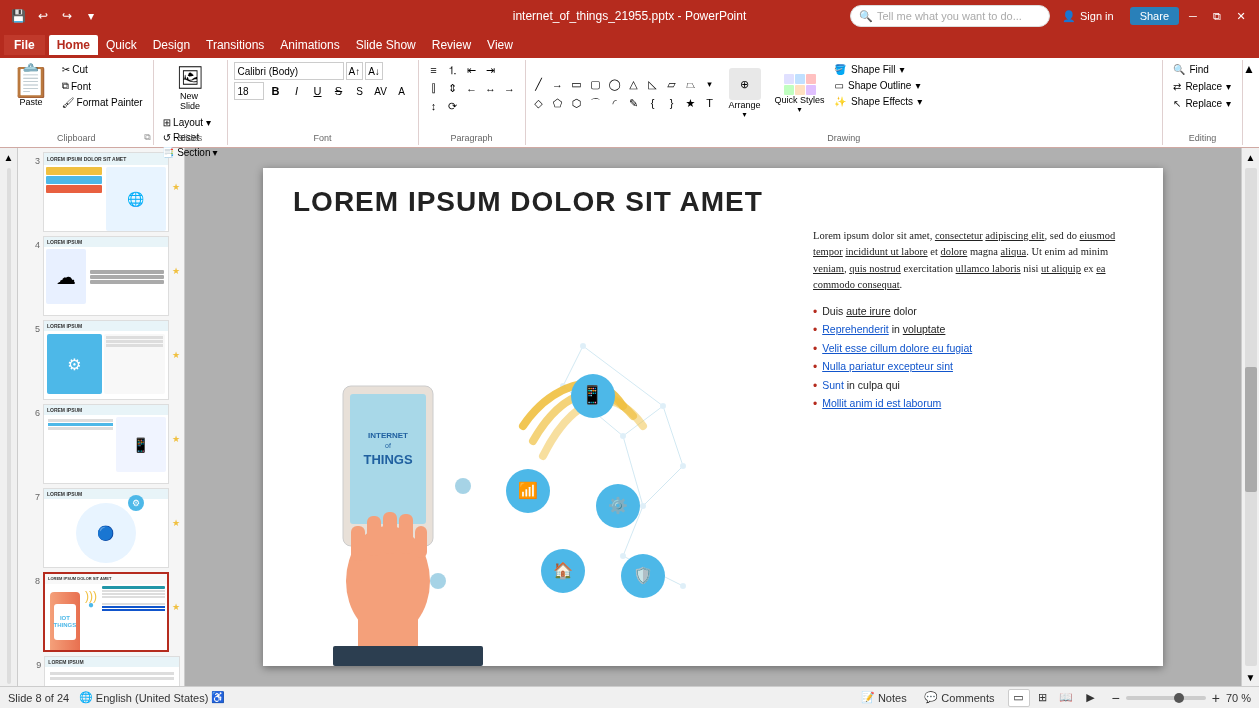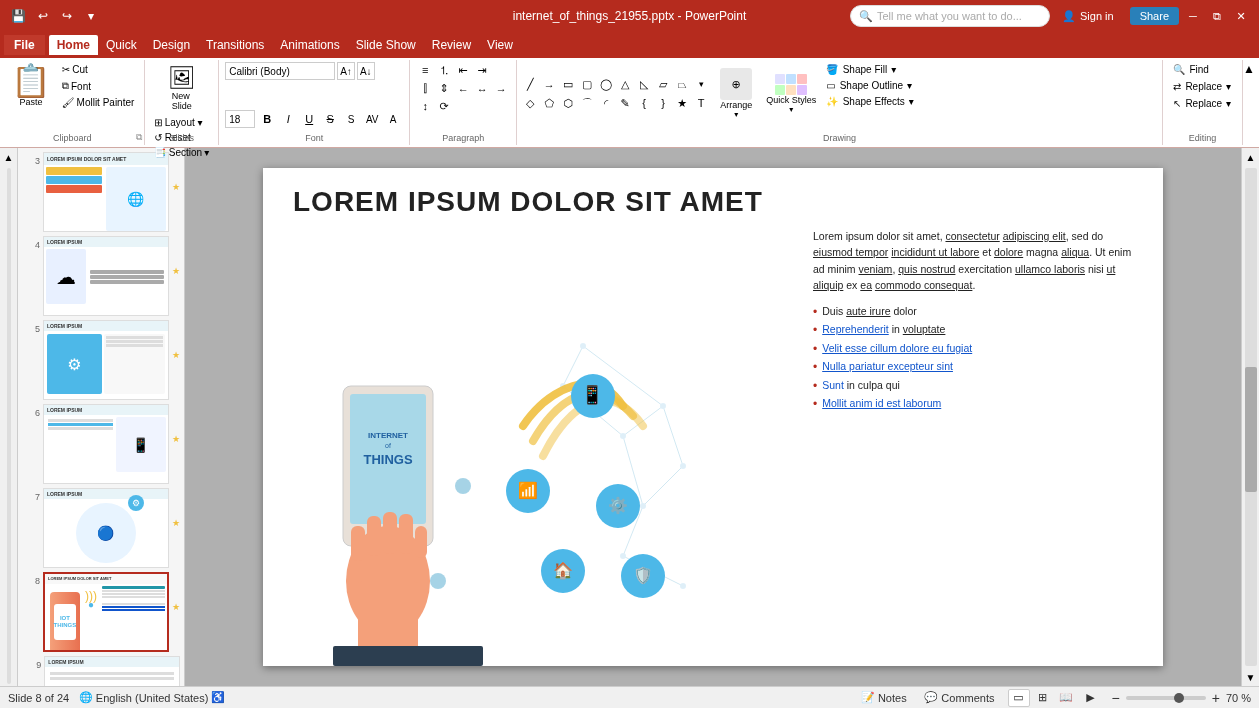--- a/index.html
+++ b/index.html
@@ -80,21 +80,21 @@
         <div style="display:flex; align-items:center; gap:2px; padding:2px 4px; cursor:pointer; border-radius:2px; font-size:10px;">
           <span>✂</span>
             <span>Cut</span>
         </div>
         <div style="display:flex; align-items:center; gap:2px; padding:2px 4px; cursor:pointer; border-radius:2px; font-size:10px;">
           <span>⧉</span>
             <span>Font</span>
         </div>
         <div style="display:flex; align-items:center; gap:2px; padding:2px 4px; cursor:pointer; border-radius:2px; font-size:10px;">
           <span>🖌</span>
-            <span>Mollit Painter</span>
+            <span>Format Painter</span>
         </div>
       </div>
     </div>
     <div style="position:absolute; bottom:2px; font-size:9px; color:#666;">Clipboard</div>
     <div style="position:absolute; bottom:2px; right:2px; font-size:9px; color:#888; cursor:pointer;">⧉</div>
   </div>
 
   <div style="display:flex; flex-direction:column; border-right:1px solid #e0d0d0; padding:2px 6px 16px 6px; position:relative;">
     <div style="display:flex; flex-direction:column; gap:1px;">
       <div style="display:flex; flex-direction:column; align-items:center; padding:2px 6px; cursor:pointer; border-radius:3px; border:1px solid transparent;">
@@ -113,21 +113,21 @@
       </div>
       <div style="display:flex; align-items:center; gap:2px; padding:1px 3px; cursor:pointer; font-size:10px;">
         <span>📑</span>
           <span>Section</span>
           <span>▾</span>
       </div>
     </div>
     <div style="position:absolute; bottom:2px; font-size:9px; color:#666; left:50%; transform:translateX(-50%);">Slides</div>
   </div>
 
-  <div style="display:flex; flex-direction:column; border-right:1px solid #e0d0d0; padding:2px 6px 16px 6px; position:relative; min-width:160px;gap:28px;">
+  <div style="display:flex; flex-direction:column; border-right:1px solid #e0d0d0; padding:2px 6px 16px 6px; position:relative; min-width:160px;">
     <div style="display:flex; align-items:center; gap:2px; margin-bottom:2px;">
       <input type="text" value="Calibri (Body)" style="border: 1px solid rgb(204, 204, 204); font-size: 10px; padding: 1px 3px; width: 110px; height: 18px;">
       <div style="display:flex; align-items:center; border:1px solid #ccc; height:18px; padding:0 2px; font-size:10px; cursor:pointer;">A↑</div>
       <div style="display:flex; align-items:center; border:1px solid #ccc; height:18px; padding:0 2px; font-size:10px; cursor:pointer;">A↓</div>
     </div>
     <div style="display:flex; align-items:center; gap:2px; margin-bottom:2px;">
       <input type="text" value="18" style="border: 1px solid rgb(204, 204, 204); font-size: 10px; padding: 1px 3px; width: 30px; height: 18px;">
       <div style="display:flex; gap:1px;">
         <div style="width:20px; height:18px; display:flex; align-items:center; justify-content:center; cursor:pointer; border:1px solid transparent; font-size:11px; font-weight:bold;">B</div>
         <div style="width:20px; height:18px; display:flex; align-items:center; justify-content:center; cursor:pointer; border:1px solid transparent; font-size:11px; font-style:italic;">I</div>
@@ -476,21 +476,21 @@
           <rect x="116" y="228" width="14" height="40" rx="6" fill="#f4a07a"></rect>
           <rect x="132" y="240" width="12" height="32" rx="6" fill="#f4a07a"></rect>
 
           <rect x="75" y="295" width="60" height="85" rx="5" fill="#f4a07a"></rect>
 
           <rect x="50" y="360" width="150" height="20" rx="2" fill="#2c3e50"></rect>
         </svg>
       </div>
 
       <div style="position:absolute; right:30px; top:60px; width:320px;">
-        <p style="font-size:10.5px; color:#222; line-height:1.55; margin-bottom:12px;">
+        <p style="font-size:10.5px; color:#222; line-height:1.55; margin-bottom:12px;font-family:Liberation Serif, serif;">
           Lorem ipsum dolor sit amet, <u>consectetur</u> <u>adipiscing elit</u>, sed do <u>eiusmod tempor</u> <u>incididunt ut labore</u> et <u>dolore</u> magna <u>aliqua</u>. Ut enim ad minim <u>veniam</u>, <u>quis nostrud</u> exercitation <u>ullamco laboris</u> nisi <u>ut aliquip</u> ex <u>ea</u> <u>commodo consequat</u>.
         </p>
         <ul style="list-style:none; font-size:10.5px; color:#222;">
           <li style="display:flex; align-items:flex-start; gap:5px; margin-bottom:4px;">
             <span style="color:#b52b1e; font-size:12px; line-height:1.2;">•</span>
             <span>Duis <u>aute irure</u> dolor</span>
           </li>
           <li style="display:flex; align-items:flex-start; gap:5px; margin-bottom:4px;">
             <span style="color:#b52b1e; font-size:12px; line-height:1.2;">•</span>
             <span><a style="color:#1155cc; text-decoration:underline;">Reprehenderit</a> in <u>voluptate</u></span>

